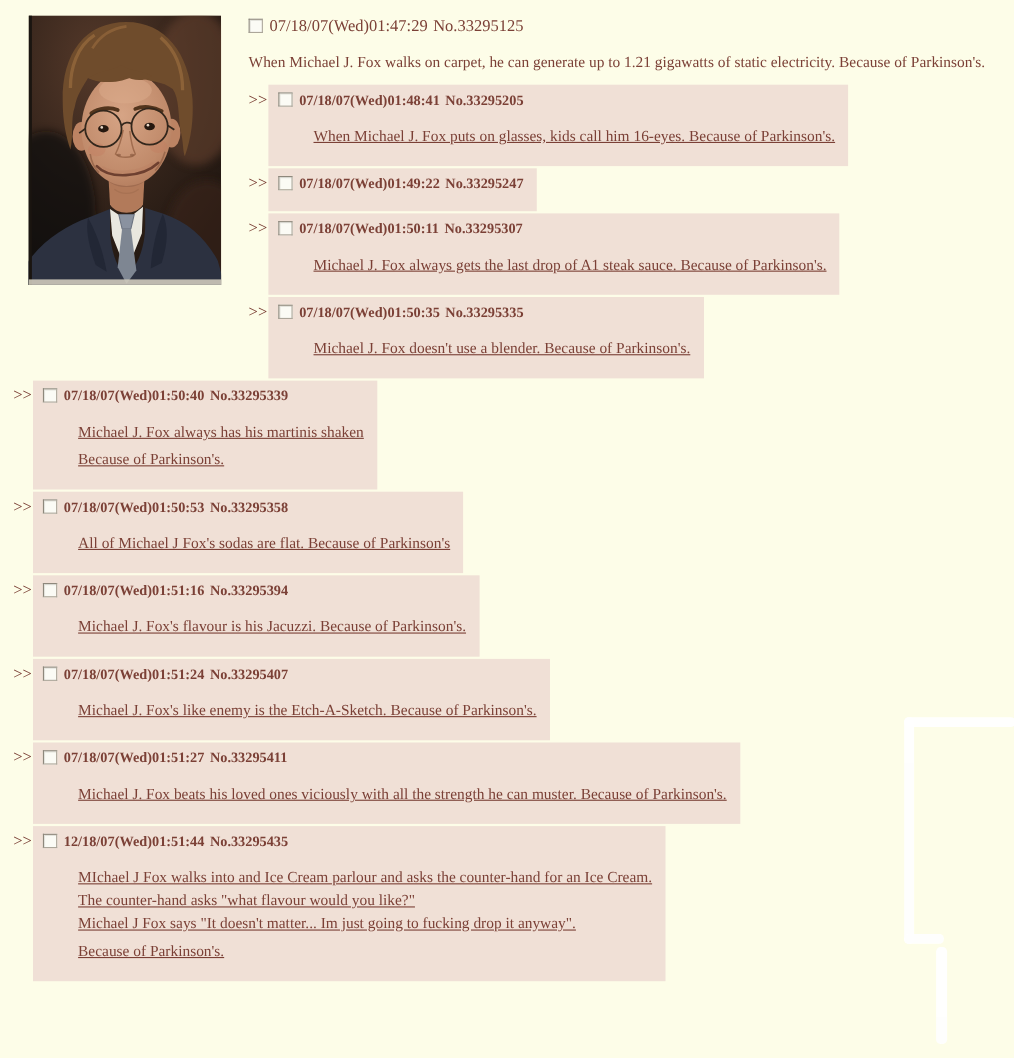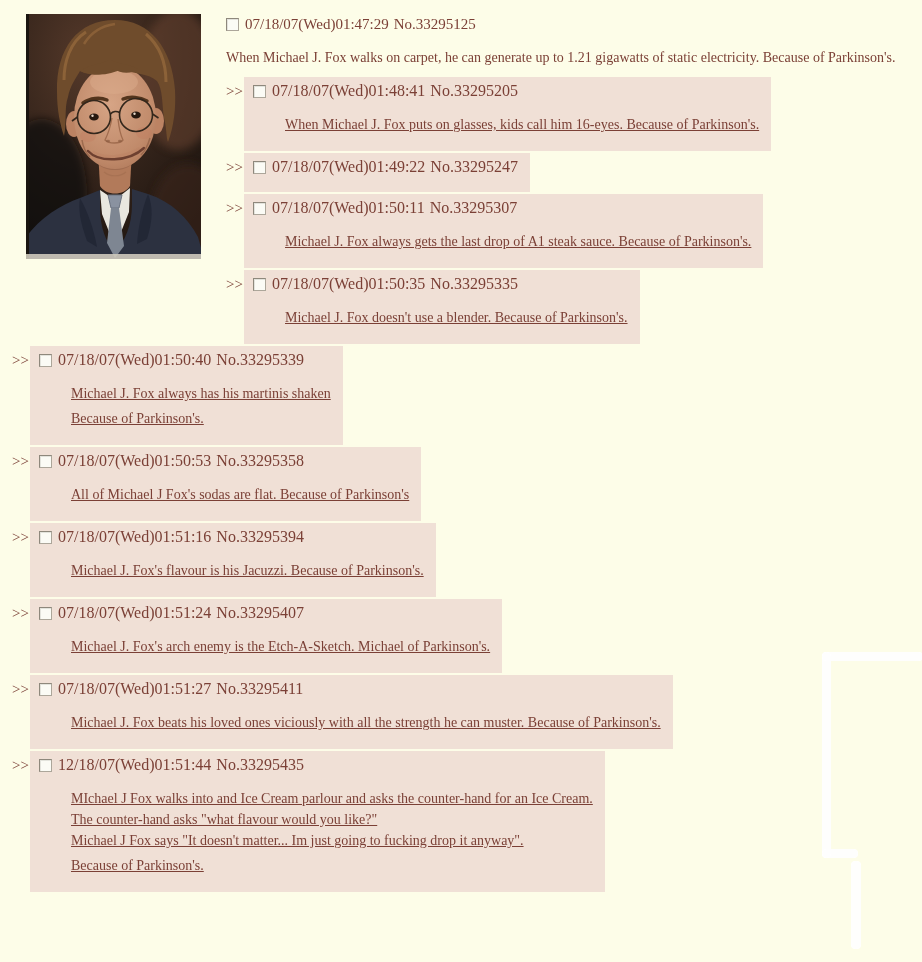--- a/index.html
+++ b/index.html
@@ -42,21 +42,21 @@
   .side-arrow {
     display:inline-block; vertical-align:top;
     width:14px; margin-right:4px; padding-top:6px;
     font-size:15px; color:#7B4036;
   }
   .reply-box {
     display:inline-block; vertical-align:top;
     background:#F0E0D6;
     padding:5px 12px 16px 9px;
   }
-  .reply-header { font-size:16px; line-height:18px; }
+  .reply-header { font-size:13px; line-height:18px;font-weight:bold; }
   .reply-msg .para {
     font-size:14px; line-height:21px;
     margin:14px 0 0 32px;
     white-space:nowrap;
     text-decoration:underline;
   }
   .reply-msg .para + .para { margin-top:4px; }
 
   
   .artifact { position:absolute; background:#FFFFFF; opacity:0.95; border-radius:4px; filter:blur(0.7px); }
@@ -222,21 +222,21 @@
             <div class="para"><span>Michael J. Fox's flavour is his Jacuzzi. Because of Parkinson's.</span></div>
           </div>
     </div>
   </div>
       <div class="reply-row">
     <span class="side-arrow">&gt;&gt;</span><div class="reply-box">
       <div class="reply-header">
         <span class="checkbox"></span><span>07/18/07(Wed)01:51:24</span><span class="post-number">No.33295407</span>
       </div>
       <div class="reply-msg">
-            <div class="para"><span>Michael J. Fox's arch enemy is the Etch-A-Sketch. Michael of Parkinson's.</span></div>
+            <div class="para"><span>Michael J. Fox's like enemy is the Etch-A-Sketch. Because of Parkinson's.</span></div>
           </div>
     </div>
   </div>
       <div class="reply-row">
     <span class="side-arrow">&gt;&gt;</span><div class="reply-box">
       <div class="reply-header">
         <span class="checkbox"></span><span>07/18/07(Wed)01:51:27</span><span class="post-number">No.33295411</span>
       </div>
       <div class="reply-msg">
             <div class="para"><span>Michael J. Fox beats his loved ones viciously with all the strength he can muster. Because of Parkinson's.</span></div>

